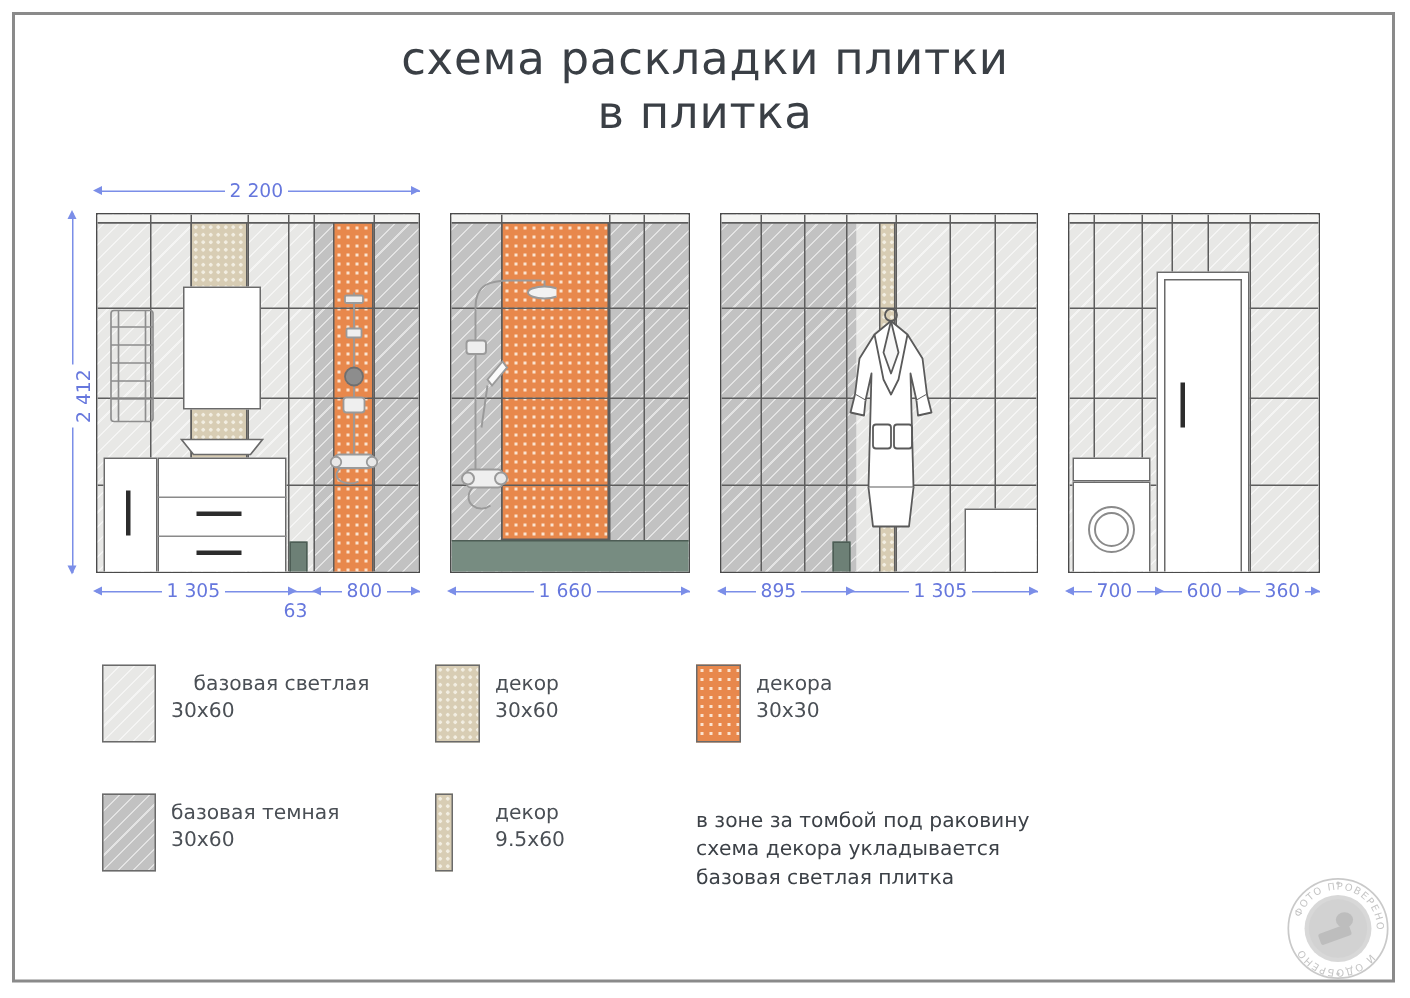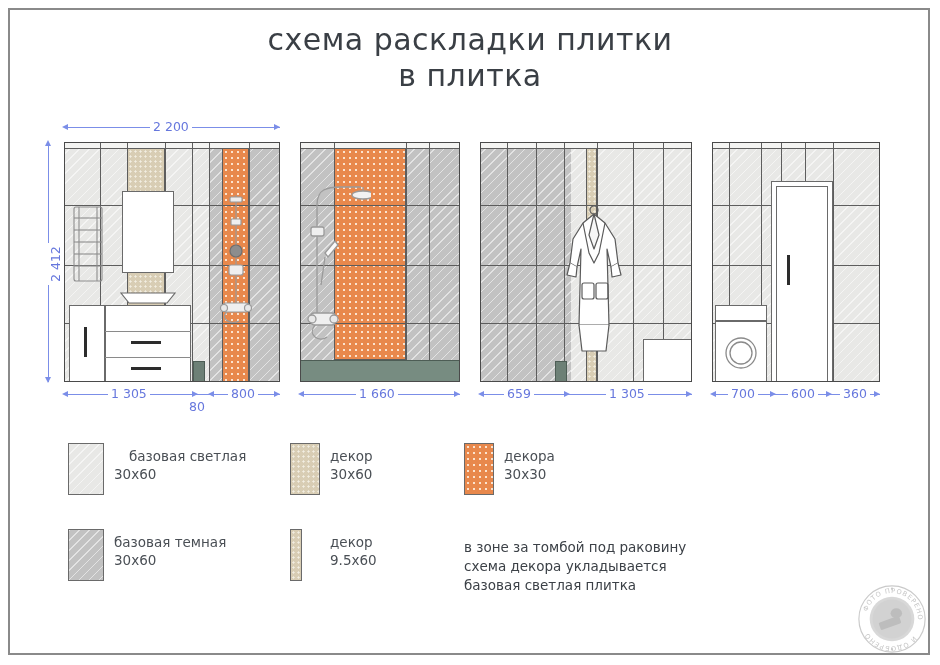--- a/index.html
+++ b/index.html
@@ -170,21 +170,21 @@
   </svg>
 </div>
 
 <div>
   <div class="dimline" style="left:64px;top:394px;width:134px;"></div>
   <div class="arrowL" style="left:62px;top:391px;"></div>
   <div class="dimtxt" style="left:108px;top:386px;">1 305</div>
   <div class="dimline" style="left:198px;top:394px;width:14px;"></div>
   <div class="arrowR" style="left:192px;top:391px;"></div>
   <div class="arrowL" style="left:208px;top:391px;"></div>
-  <div class="dimtxt" style="left:186px;top:399px;">80</div>
+  <div class="dimtxt" style="left:186px;top:399px;">63</div>
   <div class="dimline" style="left:212px;top:394px;width:68px;"></div>
   <div class="arrowR" style="left:274px;top:391px;"></div>
   <div class="dimtxt" style="left:228px;top:386px;">800</div>
 </div>
 
 <div class="wall" style="left:300px;top:142px;width:160px;height:240px;">
   <div class="zone fill-dark hatch" style="left:0;top:0;width:160px;height:240px;"></div>
   <div class="band" style="top:0;"></div>
 
   <div class="zone fill-mosaic outline" style="left:33px;top:5px;width:72px;height:212px;"></div>
@@ -265,21 +265,21 @@
       <path d="M5 58 L2 70 L11 72 L12 62"></path>
       <path d="M53 58 L56 70 L47 72 L46 62"></path>
     </g>
   </svg>
 </div>
 
 <div>
   <div class="dimline" style="left:480px;top:394px;width:90px;"></div>
   <div class="arrowL" style="left:478px;top:391px;"></div>
   <div class="arrowR" style="left:564px;top:391px;"></div>
-  <div class="dimtxt" style="left:504px;top:386px;">659</div>
+  <div class="dimtxt" style="left:504px;top:386px;">895</div>
   <div class="dimline" style="left:570px;top:394px;width:122px;"></div>
   <div class="arrowR" style="left:686px;top:391px;"></div>
   <div class="dimtxt" style="left:606px;top:386px;">1 305</div>
 </div>
 
 <div class="wall" style="left:712px;top:142px;width:168px;height:240px;">
   <div class="zone fill-light hatch" style="left:0;top:0;width:168px;height:240px;"></div>
   <div class="band" style="top:0;"></div>
 
   <div class="tilegrid">

